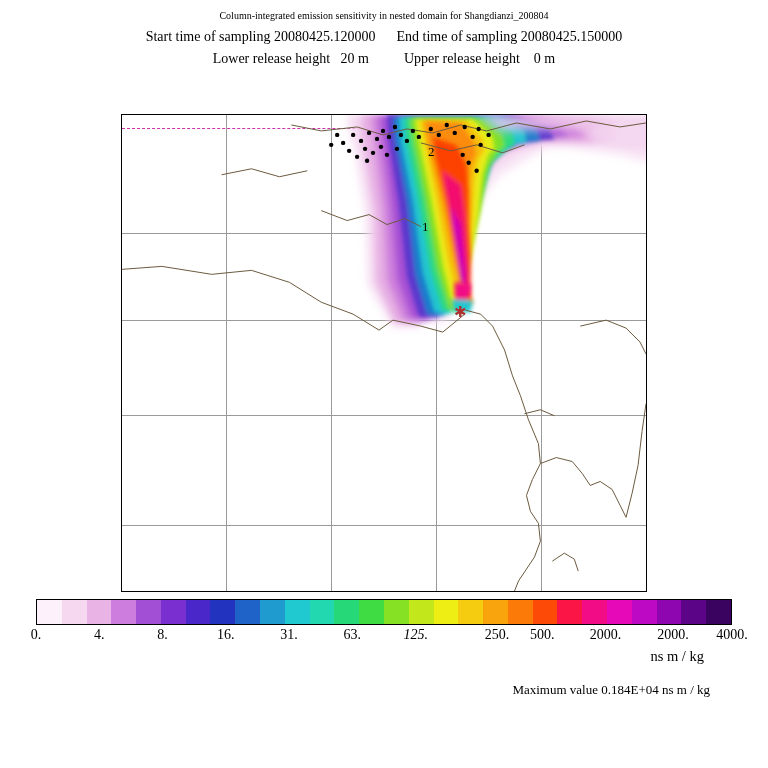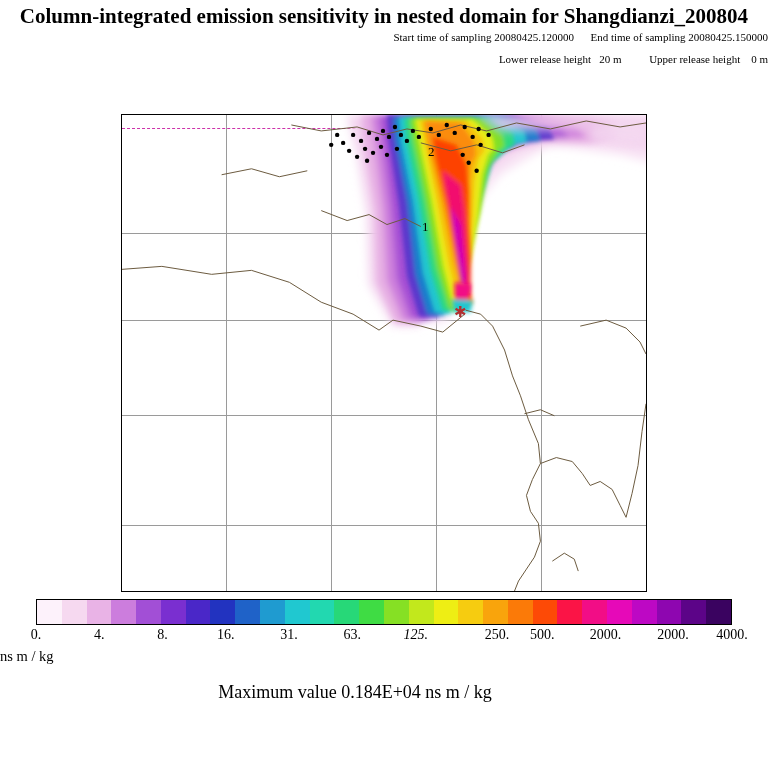--- a/index.html
+++ b/index.html
@@ -10,30 +10,29 @@
     color:#000000;
     overflow:hidden;
     position:relative;
   }
   .titles{
     width:768px;
     text-align:center;
     padding-top:6px;
   }
   .title-main{
-    font-size:21px;
-    font-weight:bold;
+    font-size:10px;
+    font-weight:normal;
     letter-spacing:0px;
     line-height:20px;
   }
   .title-row{
-    font-size:11px;
+    font-size:14px;
     line-height:22px;
     white-space:pre;
-    text-align:right;
   }
   .plot-wrap{
     position:absolute;
     left:121px;
     top:114px;
     width:526px;
     height:478px;
     border:1px solid #000;
     box-sizing:border-box;
     overflow:hidden;
@@ -82,29 +81,29 @@
   .cbar-tick{
     position:absolute;
     font-size:14px;
     transform:translateX(-50%);
     white-space:nowrap;
   }
   .cbar-unit{
     position:absolute;
     top:648px;
     width:704px;
-    text-align:left;
+    text-align:right;
     font-size:14.5px;
   }
   .maxval{
     position:absolute;
     top:682px;
     width:710px;
-    text-align:center;
-    font-size:18px;
+    text-align:right;
+    font-size:13px;
   }
   .release-star{
     position:absolute;
     font-size:15px;
     color:#b03030;
     line-height:1;
   }
 </style>
 </head>
 <body>

